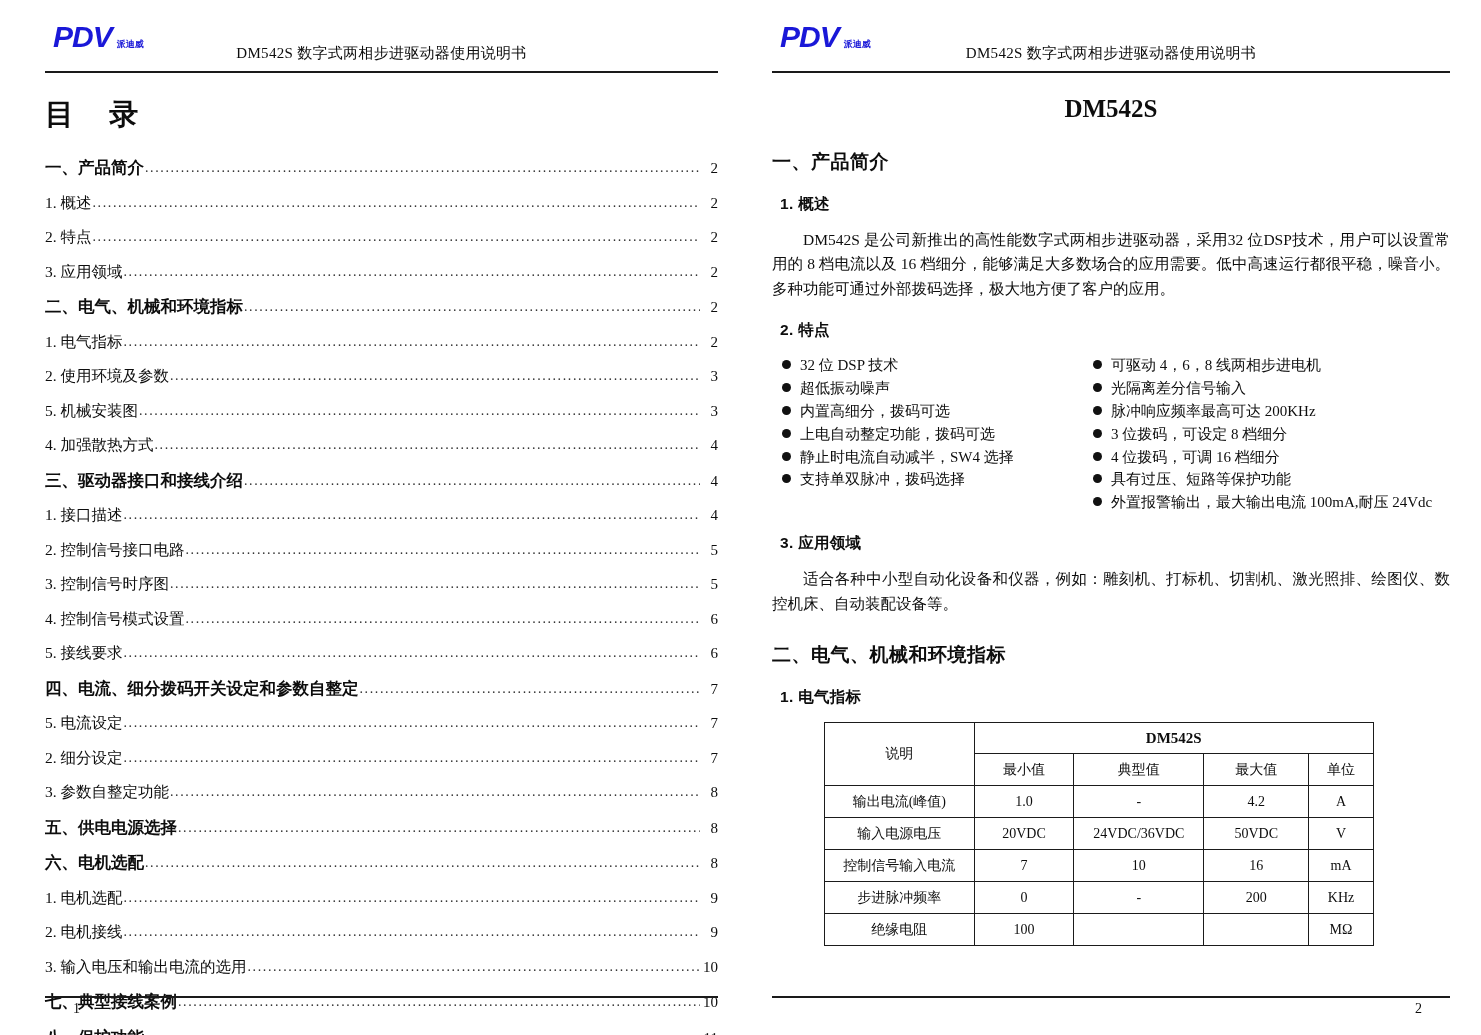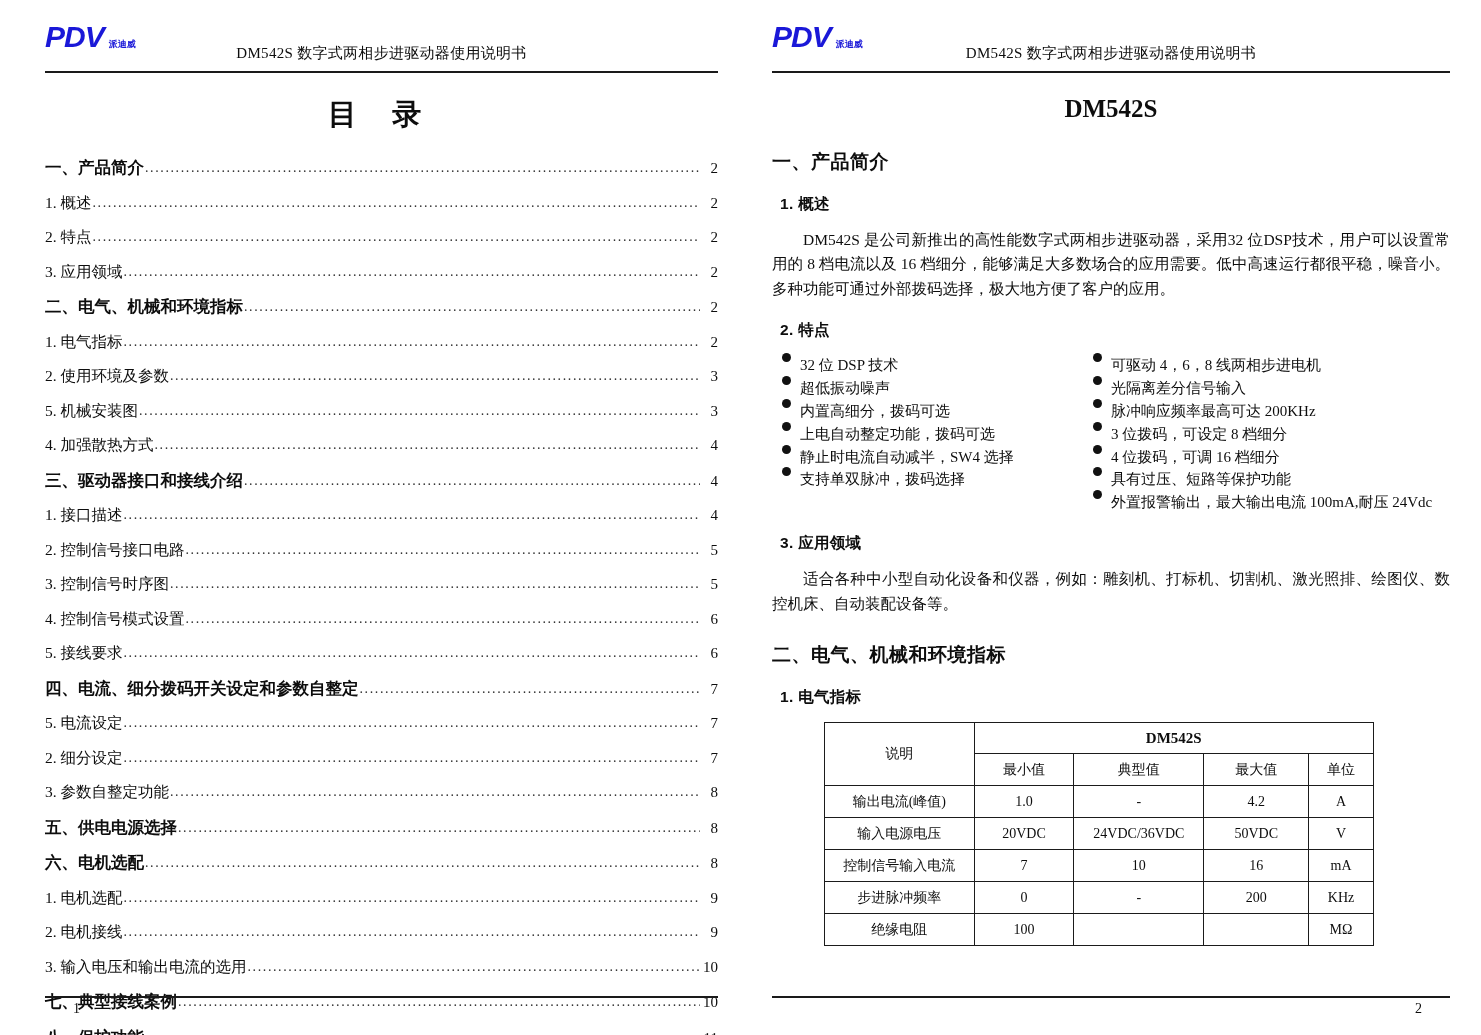--- a/index.html
+++ b/index.html
@@ -28,21 +28,21 @@
   .page-left  { padding: 22px 22px 0 45px; }
   .page-right { padding: 22px 30px 0 32px; }
 
   
   .pg-header {
     position: relative;
     height: 46px;
   }
   .logo {
     position: absolute;
-    left: 0; top: 0;
+    left: 8px; top: 0;
     display: flex;
     align-items: flex-end;
     gap: 5px;
   }
   .logo-pdv {
     font-family: "Liberation Sans", sans-serif;
     font-weight: bold;
     font-style: italic;
     font-size: 30px;
     line-height: 1;
@@ -64,21 +64,21 @@
     padding-top: 22px;
     letter-spacing: 0.3px;
   }
   .rule-top {
     border-top: 2.2px solid #1a1a1a;
     margin-top: 3px;
   }
 
   
   .toc-title {
-    text-align: center;
+    text-align: left;
     font-size: 29px;
     font-weight: bold;
     letter-spacing: 14px;
     margin: 22px 0 22px 0;
     font-family: "Liberation Serif", serif;
   }
   .toc { margin-top: 4px; }
   .toc-row {
     display: flex;
     align-items: baseline;
@@ -170,21 +170,21 @@
   .features {
     display: flex;
     margin: 13px 0 0 10px;
     gap: 6px;
   }
   .feat-col { flex: 0 0 auto; }
   .feat-col.c1 { width: 305px; }
   .feat-col.c2 { width: 370px; }
   .feat-item {
     display: flex;
-    align-items: flex-start;
+    align-items: center;
     font-size: 15px;
     line-height: 1.52;
     white-space: nowrap;
   }
   .bullet {
     flex: 0 0 auto;
     width: 9px; height: 9px;
     border-radius: 50%;
     background: #111;
     margin-right: 9px;

